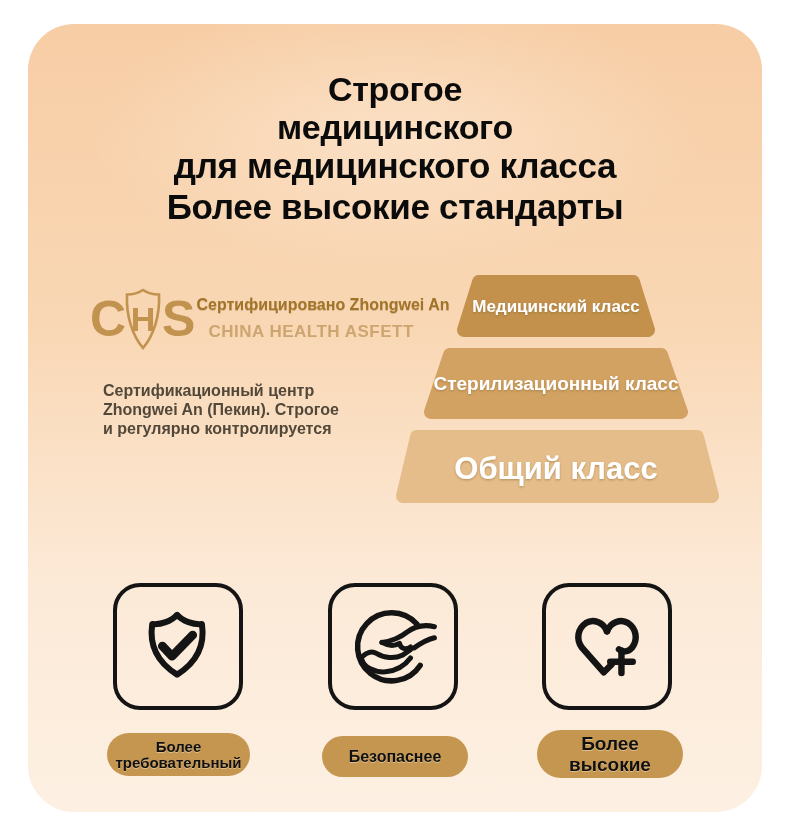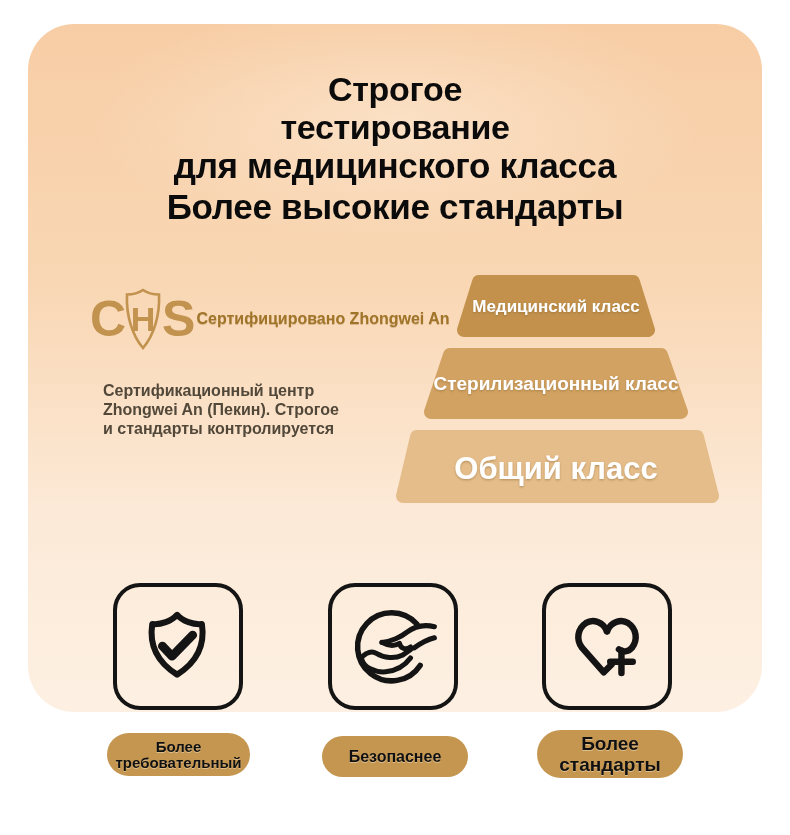--- a/index.html
+++ b/index.html
@@ -9,21 +9,21 @@
     --badge_bg:#c5964f; --icon_stroke:#141414; --title_color:#0b0b0b;
   }
   *{box-sizing:border-box;margin:0;padding:0;}
   html,body{width:790px;height:835px;}
   body{
     background:#ffffff;
     font-family:"Liberation Sans","DejaVu Sans",sans-serif;
     position:relative;overflow:hidden;
   }
   .card{
-    position:absolute;left:28px;top:24px;width:734px;height:688px;
+    position:absolute;left:28px;top:24px;width:734px;height:788px;
     border-radius:46px;
     background:linear-gradient(180deg,var(--bg_top) 0%,var(--bg_mid) 38%,#fcead8 72%,var(--bg_bottom) 100%);
   }
   .card::before{
     content:"";position:absolute;inset:0;border-radius:46px;
     background:radial-gradient(ellipse 60% 25% at 50% 14%,rgba(255,244,230,.45),rgba(255,244,230,0) 70%);
     pointer-events:none;
   }
   
   .title-block{position:absolute;top:46px;left:0;right:0;text-align:center;color:var(--title_color);}
@@ -75,46 +75,47 @@
   .bd-3{left:509px;top:706px;width:146px;height:48px;font-size:19px;line-height:21px;}
 </style>
 </head>
 <body>
 
 <div class="card">
 
   <div class="title-block">
     <div class="title-main">
       <div>Строгое</div>
-      <div>тестирование</div>
+      <div>медицинского</div>
     </div>
     <div class="title-sub">
       <div>для медицинского класса</div>
       <div>Более высокие стандарты</div>
     </div>
   </div>
 
   <div class="cert-left">
     <div class="logo-row">
       <span class="chs-letter">C</span>
       <span class="chs-shield">
         <svg viewBox="0 0 40 64">
           <path d="M20 3 C25 6.5 31.5 7.5 36 7.5 C37 28 31 48 20 61 C9 48 3 28 4 7.5 C8.5 7.5 15 6.5 20 3 Z" fill="none" stroke="#c2924f" stroke-width="2.6"></path>
         </svg>
         <span class="h-letter">H</span>
       </span>
       <span class="chs-letter">S</span>
       <span class="logo-texts">
         <span class="cert-by">Сертифицировано Zhongwei An</span>
+        <span class="cert-org">CHINA HEALTH ASFETT</span>
       </span>
     </div>
     <div class="cert-desc">
       <div>Сертификационный центр</div>
       <div>Zhongwei An (Пекин). Строгое</div>
-      <div>и стандарты контролируется</div>
+      <div>и регулярно контролируется</div>
     </div>
   </div>
 
   <svg class="pyramid-svg" viewBox="0 0 340 246">
     <filter id="txtsh" x="-20%" y="-20%" width="140%" height="140%">
       <feDropShadow dx="0" dy="1.2" stdDeviation="0.8" flood-color="#7a5a28" flood-opacity="0.45"></feDropShadow>
     </filter>
     <polygon class="pyr pyr-top" points="89,17 243,17 258,65 74,65"></polygon>
     <text x="166" y="47" class="pyr-label pl-1" filter="url(#txtsh)">Медицинский класс</text>
     <polygon class="pyr pyr-mid" points="60,90 271,90 291,147 41,147"></polygon>
@@ -150,16 +151,16 @@
   <div class="badge bd-1">
     <div>Более</div>
     <div>требовательный</div>
   </div>
   <div class="badge bd-2">
     <div>Безопаснее</div>
     <div></div>
   </div>
   <div class="badge bd-3">
     <div>Более</div>
-    <div>стандарты</div>
+    <div>высокие</div>
   </div>
 
 </div>
 
 </body></html>

